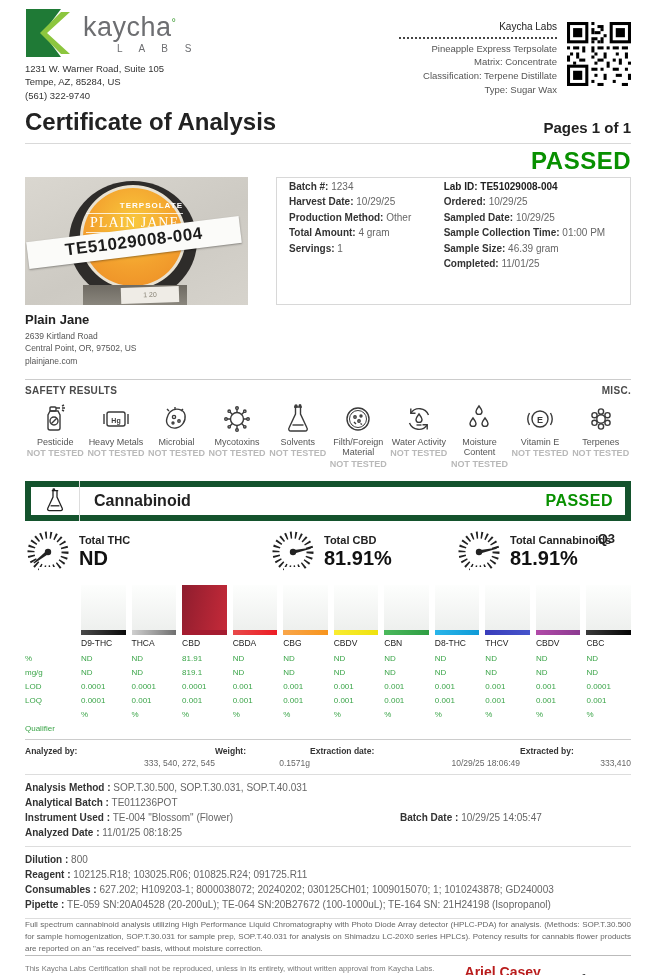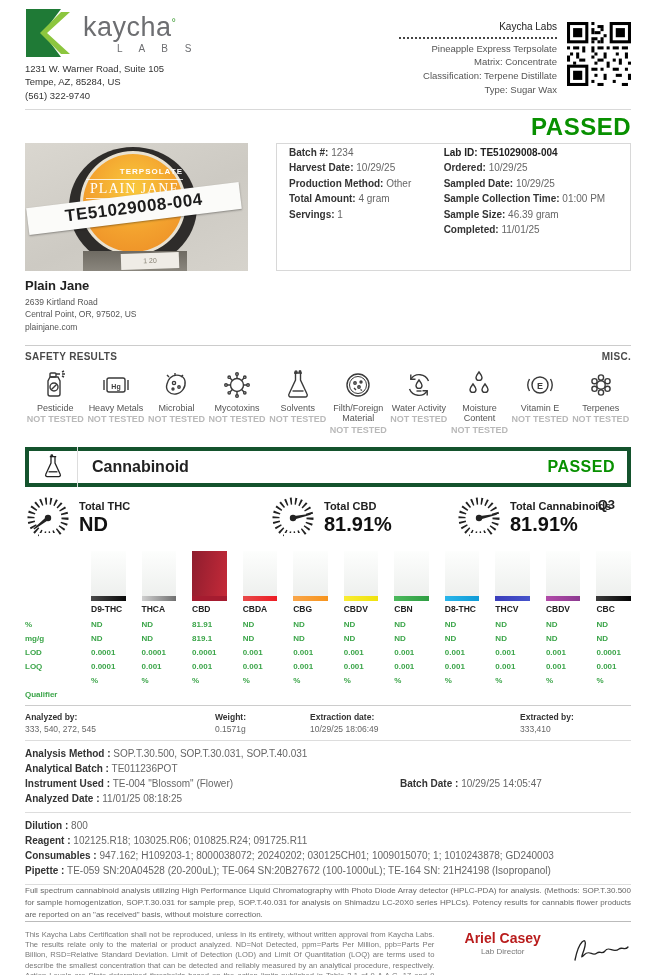--- a/index.html
+++ b/index.html
@@ -64,51 +64,51 @@
   
   .safety-head { border-top:1px solid #ccc; margin-top:12px; padding-top:5px; display:flex; justify-content:space-between; }
   .sh-label { font-size:10px; font-weight:700; color:#4a4a4a; letter-spacing:0.3px; }
   .safety-row { display:flex; justify-content:space-between; margin-top:8px; }
   .s-item { width:62px; text-align:center; }
   .s-icon { display:block; margin:0 auto 3px auto; }
   .s-label { font-size:9px; color:#555; line-height:1.15; }
   .s-status { font-size:9px; font-weight:700; color:#b9b9b9; margin-top:1px; line-height:1.15; }
 
   
-  .cannab-box { margin-top:12px; border:4px solid #14532d; height:40px; display:flex; align-items:center; padding:0 12px; }
+  .cannab-box { margin-top:12px; border:6px solid #14532d; height:40px; display:flex; align-items:center; padding:0 12px; }
   .cb-divider { width:1px; background:#ddd; height:40px; margin-left:12px; }
   .cb-title { font-size:16px; font-weight:700; color:#222; margin-left:14px; }
   .cb-passed { margin-left:auto; font-size:16px; font-weight:700; color:#089000; letter-spacing:0.5px; }
 
   
   .gauges { display:flex; margin-top:8px; position:relative; }
   .gauge { display:flex; align-items:center; }
   .gauge-1 { width:245px; } .gauge-2 { width:186px; }
   .g-text { margin-left:8px; }
   .g-label { font-size:11px; font-weight:700; color:#222; }
   .g-value { font-size:20px; font-weight:700; color:#111; margin-top:1px; }
   .q3 { position:absolute; right:16px; top:2px; font-size:13px; font-weight:700; color:#222; }
 
   
-  .ctable { display:grid; grid-template-columns:50px repeat(11,1fr); column-gap:16px; margin-top:10px;font-weight:bold; }
+  .ctable { display:grid; grid-template-columns:50px repeat(11,1fr); column-gap:6px; margin-top:10px; }
   .rep { display:contents; }
   .bar-cell { height:50px; position:relative; }
   .bar { position:absolute; inset:0; }
   .strip { position:absolute; left:0; right:0; bottom:0; height:5px; }
   .cname { font-size:8.5px; color:#222; padding-top:3px; }
   .cv { font-size:8px; color:#3ba549; padding-top:5px; }
   .rowlab { font-size:8px; color:#3ba549; padding-top:5px; }
   .rowlab.blank { visibility:hidden; }
   .qualifier { grid-column:1 / -1; font-size:8px; color:#3ba549; padding:5px 0 2px 0; }
 
   
   .analysis { border-top:1px solid #ccc; margin-top:4px; padding-top:6px; }
   .meta-grid { display:grid; grid-template-columns:190px 95px 210px 1fr; }
   .m-label { font-size:8.5px; font-weight:700; color:#333; }
-  .m-value { font-size:8.5px; color:#666; margin-top:2px; }
+  .m-value { font-size:8.5px; color:#666; margin-top:2px;text-align:right; }
   .subdiv { border-top:1px solid #ddd; margin-top:6px; padding-top:5px; }
   .specline { font-size:10px; line-height:1.5; position:relative; }
   .sl { font-weight:700; color:#333; }
   .sv { color:#666; }
   .batchdate { position:absolute; left:375px; top:0; }
   .notes { border-top:1px solid #ddd; margin-top:6px; font-size:8px; color:#666;
            line-height:1.5; text-align:justify; }
 
   
   .footer { margin-top:auto; border-top:1px solid #bbb; margin-left:25px; margin-right:25px;
@@ -208,20 +208,24 @@
               <rect x="60" y="51" width="3" height="6"></rect>
             <rect x="24" y="57" width="3" height="3"></rect>
               <rect x="30" y="60" width="6" height="3"></rect>
               <rect x="45" y="57" width="3" height="3"></rect>
               <rect x="54" y="60" width="6" height="3"></rect>
           </g>
         </svg>
       </div>
     </div>
 
+    <div class="titlerow">
+      <div class="title">Certificate of Analysis</div>
+      <div class="pages">Pages 1 of 1</div>
+    </div>
     <div class="hr"></div>
     <div class="passed-main">PASSED</div>
 
     <div class="mainrow">
       <div class="sample-col">
         <div class="photo">
           <div class="jar-lid">
             <div class="jar-label">
               <div class="jl-top">TERPSOLATE</div>
               <div><span class="jl-brand">PLAIN JANE</span></div>
@@ -578,21 +582,21 @@
         <div class="specline">
           <span class="sl">Instrument Used :</span> <span class="sv">TE-004 "Blossom" (Flower)</span>
           <span class="batchdate"><span class="sl">Batch Date :</span> <span class="sv">10/29/25 14:05:47</span></span>
         </div>
         <div class="specline"><span class="sl">Analyzed Date :</span> <span class="sv">11/01/25 08:18:25</span></div>
       </div>
 
       <div class="subdiv">
         <div class="specline"><span class="sl">Dilution :</span> <span class="sv">800</span></div>
         <div class="specline"><span class="sl">Reagent :</span> <span class="sv">102125.R18; 103025.R06; 010825.R24; 091725.R11</span></div>
-        <div class="specline"><span class="sl">Consumables :</span> <span class="sv">947.162; H109203-1; 8000038072; 20240202; 030125CH01; 1009015070; 1; 1010243878; GD240003</span></div>
+        <div class="specline"><span class="sl">Consumables :</span> <span class="sv">627.202; H109203-1; 8000038072; 20240202; 030125CH01; 1009015070; 1; 1010243878; GD240003</span></div>
         <div class="specline"><span class="sl">Pipette :</span> <span class="sv">TE-059 SN:20A04528 (20-200uL); TE-064 SN:20B27672 (100-1000uL); TE-164 SN: 21H24198 (Isopropanol)</span></div>
       </div>
 
       <div class="notes">Full spectrum cannabinoid analysis utilizing High Performance Liquid Chromatography with Photo Diode Array detector (HPLC-PDA) for analysis. (Methods: SOP.T.30.500 for sample homogenization, SOP.T.30.031 for sample prep, SOP.T.40.031 for analysis on Shimadzu LC-20X0 series HPLCs). Potency results for cannabis flower products are reported on an "as received" basis, without moisture correction.</div>
     </div>
   </div>
 
   <div class="footer">
     <div class="disclaimer">This Kaycha Labs Certification shall not be reproduced, unless in its entirety, without written approval from Kaycha Labs. The results relate only to the material or product analyzed. ND=Not Detected, ppm=Parts Per Million, ppb=Parts Per Billion, RSD=Relative Standard Deviation. Limit of Detection (LOD) and Limit Of Quantitation (LOQ) are terms used to describe the smallest concentration that can be detected and reliably measured by an analytical procedure, respectively. Action Levels are State-determined thresholds based on the action limits published in Table 3.1 of 9 A.A.C. 17 and 9 A.A.C. 18. The Measurement of Uncertainty (MU) error is available from the lab upon request. The "Decision Rule" for pass/fail does not include the MU. Any calculated totals may contain rounding errors. Testing results were obtained according to requirements stated in QMS.100.010.AZ Quality Manual.</div>
     <div class="director">

